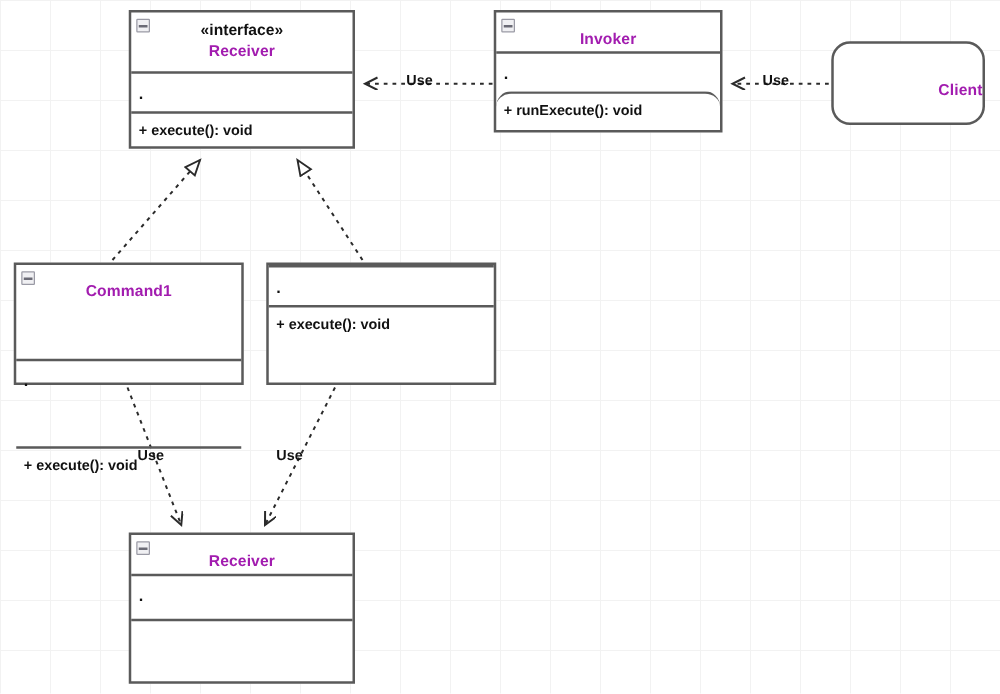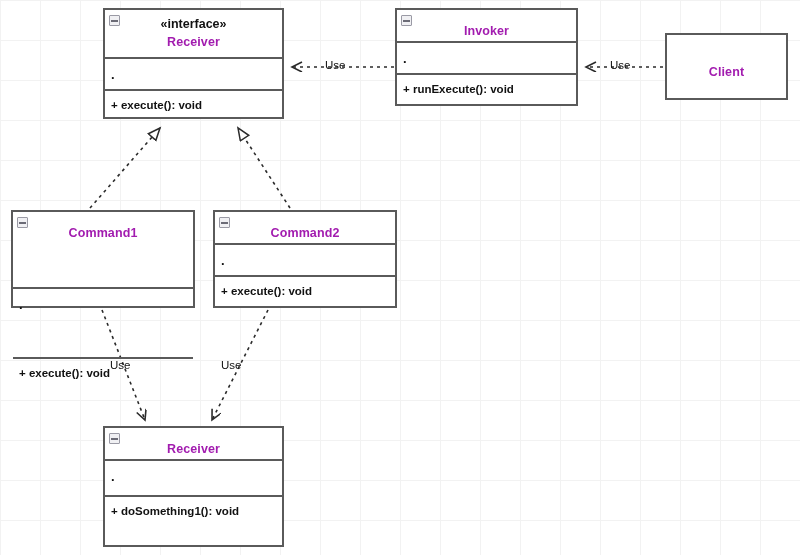--- a/index.html
+++ b/index.html
@@ -95,26 +95,27 @@
   .attr-text {
     padding-top: 8px;
     font-size: 13px;
   }
   .method-text {
     padding-top: 6px;
   }
   .method-text div { white-space: nowrap; }
   .plain-box {
     align-items: center;
-    justify-content: center;
+    justify-content: flex-end;
+    border-radius: 15px;
   }
   .edge-label {
     position: absolute;
     font-size: 11.5px;
-    font-weight: normal;
+    font-weight: bold;
     color: #111111;
     background: transparent;
     z-index: 3;
     white-space: nowrap;
   }
 </style>
 </head>
 <body>
 
 <div id="canvas">
@@ -179,21 +180,21 @@
   </div>
 
   <div class="uml-box" style="left:395px; top:8px; width:183px; height:98px;">
     <div class="compartment comp-header" style="height:31px;">
       <span class="collapse-icon"></span>
       <span class="title-text">Invoker</span>
     </div>
     <div class="compartment comp-divider" style="height:32px;">
       <div class="attr-text">.</div>
     </div>
-    <div class="compartment comp-divider" style="flex:1;">
+    <div class="compartment comp-divider" style="flex:1;border-radius:12px;">
       <div class="method-text">
         <div>+ runExecute(): void</div>
       </div>
     </div>
   </div>
 
   <div class="uml-box plain-box" style="left:665px; top:33px; width:123px; height:67px; flex-direction:row;">
     <span class="title-text">Client</span>
   </div>
 
@@ -206,45 +207,40 @@
       <div class="attr-text">.</div>
     </div>
     <div class="compartment comp-divider" style="flex:1;">
       <div class="method-text">
         <div>+ execute(): void</div>
       </div>
     </div>
   </div>
 
   <div class="uml-box" style="left:213px; top:210px; width:184px; height:98px;">
-    <div class="compartment comp-header" style="height:31px;">
-      <span class="collapse-icon"></span>
-      <span class="title-text">Command2</span>
-    </div>
     <div class="compartment comp-divider" style="height:32px;">
       <div class="attr-text">.</div>
     </div>
     <div class="compartment comp-divider" style="flex:1;">
       <div class="method-text">
         <div>+ execute(): void</div>
       </div>
     </div>
   </div>
 
   <div class="uml-box" style="left:103px; top:426px; width:181px; height:121px;">
     <div class="compartment comp-header" style="height:31px;align-items:center;">
       <span class="collapse-icon"></span>
       <span class="title-text">Receiver</span>
     </div>
     <div class="compartment comp-divider" style="height:36px;">
       <div class="attr-text">.</div>
     </div>
     <div class="compartment comp-divider" style="flex:1;">
       <div class="method-text">
-        <div>+ doSomething1(): void</div>
       </div>
     </div>
   </div>
 
   <div class="edge-label" style="left:325px; top:59px;">Use</div>
 
   <div class="edge-label" style="left:610px; top:59px;">Use</div>
 
   <div class="edge-label" style="left:110px; top:359px;">Use</div>
 

